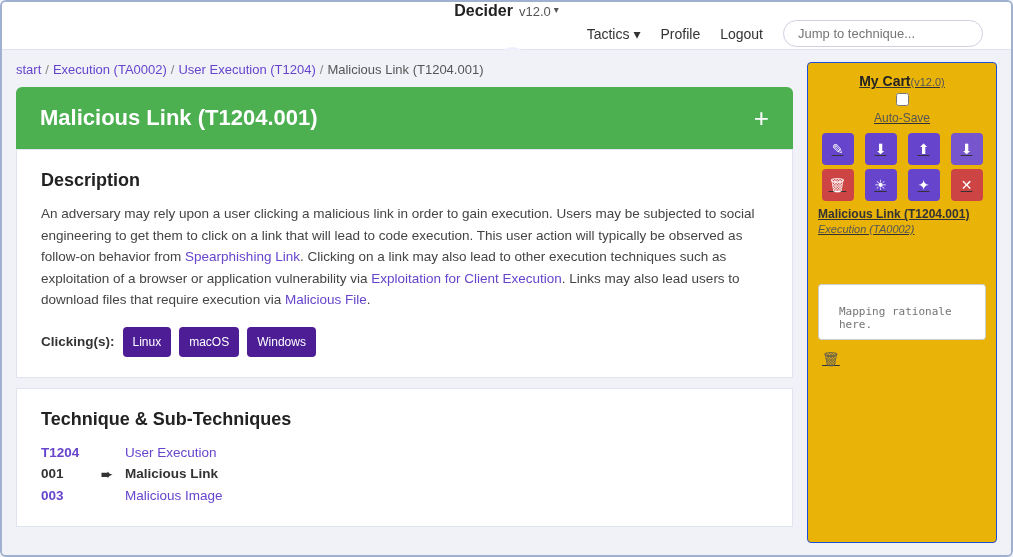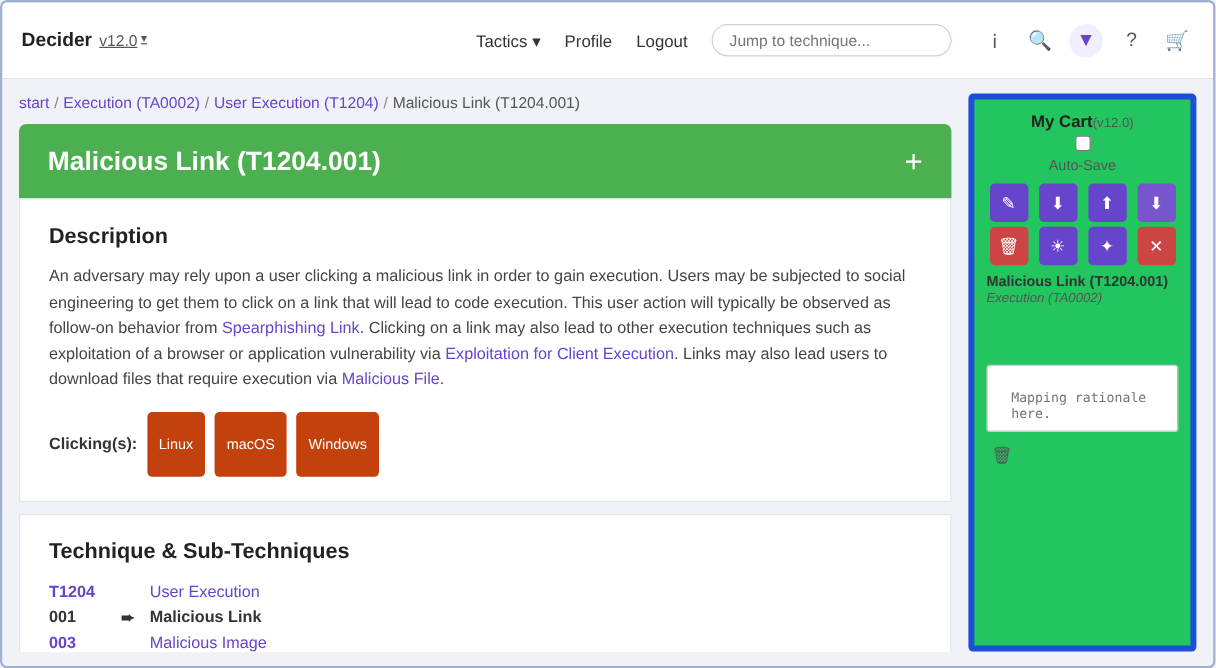--- a/index.html
+++ b/index.html
@@ -19,40 +19,40 @@
       flex-direction: column;
     }
 
     
     .navbar {
       background: #fff;
       border-bottom: 1px solid #dde3f0;
       display: flex;
       align-items: center;
       padding: 0 16px;
-      height: 64px;
+      height: 48px;
       flex-shrink: 0;
+      flex-direction: column;
     }
     .nav-brand {
       display: flex;
       align-items: center;
       gap: 6px;
     }
     .nav-brand-name {
       font-weight: 700;
       font-size: 16px;
       color: #222;
     }
     .nav-version {
       font-size: 13px;
       color: #555;
       display: flex;
       align-items: flex-start;
       gap: 3px;
-      text-decoration: underline;
     }
     .nav-version .chevron {
       font-size: 10px;
       color: #555;
     }
     .nav-links {
       display: flex;
       align-items: center;
       gap: 20px;
       margin-left: auto;
@@ -180,24 +180,24 @@
       margin-top: 16px;
       display: flex;
       align-items: center;
       gap: 8px;
     }
     .platforms-label {
       font-weight: 700;
       font-size: 13.5px;
     }
     .platform-badge {
-      background: #c2410c;
+      background: #4c1d95;
       color: #fff;
       border-radius: 4px;
-      padding: 20px 10px;
+      padding: 8px 10px;
       font-size: 12px;
       font-weight: 500;
     }
 
     
     .subtechnique-table {
       width: 100%;
       border-collapse: collapse;
       font-size: 13.5px;
       margin-top: 11px;
@@ -224,25 +224,26 @@
 
     
     .cart-sidebar {
       width: 190px;
       flex-shrink: 0;
       display: flex;
       flex-direction: column;
       gap: 0;
     }
     .cart-panel {
-      background: #22c55e;
-      border: 5px solid #1d4ed8;
+      background: #eab308;
+      border: 1px solid #1d4ed8;
       border-radius: 4px;
       padding: 10px;
       flex: 1;
+      text-decoration: underline;
     }
     .cart-header {
       font-weight: 700;
       font-size: 14px;
       text-align: center;
       margin-bottom: 4px;
       color: #222;
     }
     .cart-version {
       font-size: 11px;

